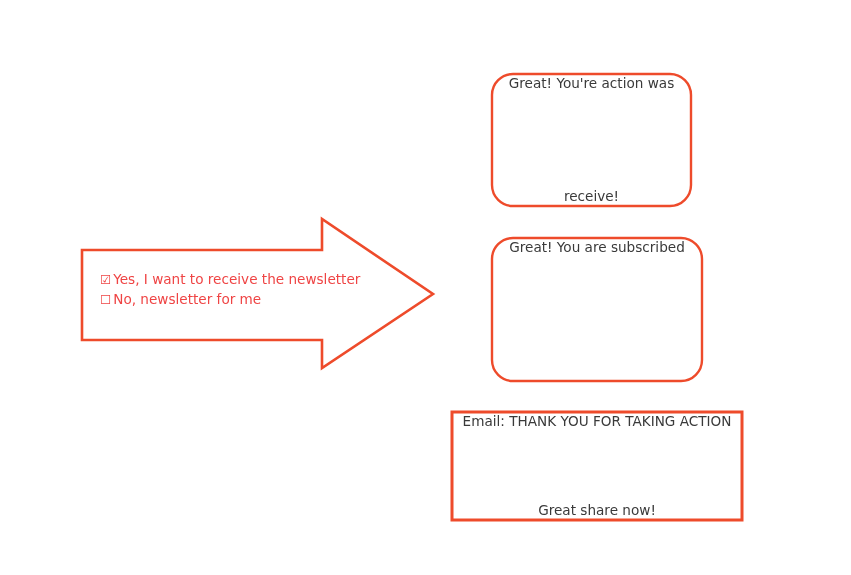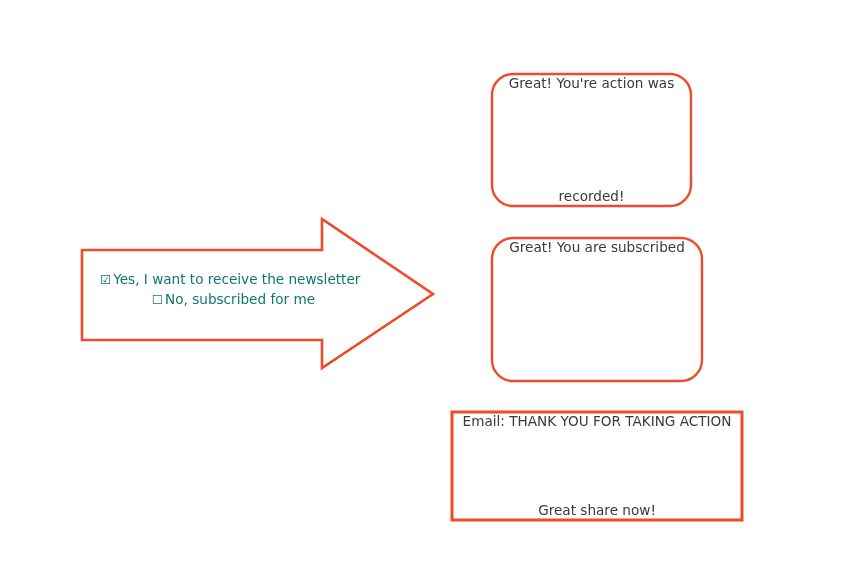--- a/index.html
+++ b/index.html
@@ -24,24 +24,24 @@
     width: 851px;
     height: 575px;
     pointer-events: none;
   }
   
   .arrow-text {
     position: absolute;
     left: 100px;
     top: 270px;
     width: 215px;
-    color: #0f766e;
+    color: #ef4444;
     font-size: 13.6px;
     line-height: 19.5px;
-    text-align: right;
+    text-align: left;
     white-space: nowrap;
   }
   .option-line {
     display: block;
     white-space: nowrap;
   }
   .cbox {
     font-family: "DejaVu Sans", sans-serif;
     font-size: 12.5px;
     margin-right: 2px;
@@ -99,27 +99,27 @@
     <rect x="492" y="238" width="210" height="143" rx="21" ry="21" fill="#ffffff" stroke="#ee4b2b" stroke-width="2.4"></rect>
 
     <rect x="452" y="412" width="290" height="108" fill="#ffffff" stroke="#ee4b2b" stroke-width="3"></rect>
   </svg>
 
   <div class="arrow-text">
     <span class="option-line">
       <span class="cbox">☑</span><span>Yes, I want to receive the newsletter</span>
     </span>
     <span class="option-line">
-      <span class="cbox">☐</span><span>No, subscribed for me</span>
+      <span class="cbox">☐</span><span>No, newsletter for me</span>
     </span>
   </div>
 
   <div class="box-text" id="box1-text">
     <span class="line-1">Great! You're action was</span>
-    <span class="line-2">recorded!</span>
+    <span class="line-2">receive!</span>
   </div>
 
   <div class="box-text" id="box2-text">
     <span class="line-1">Great! You are subscribed</span>
   </div>
 
   <div class="box-text" id="box3-text">
     <span class="line-1">Email: THANK YOU FOR TAKING ACTION</span>
     <span class="line-2">Great share now!</span>
   </div>

